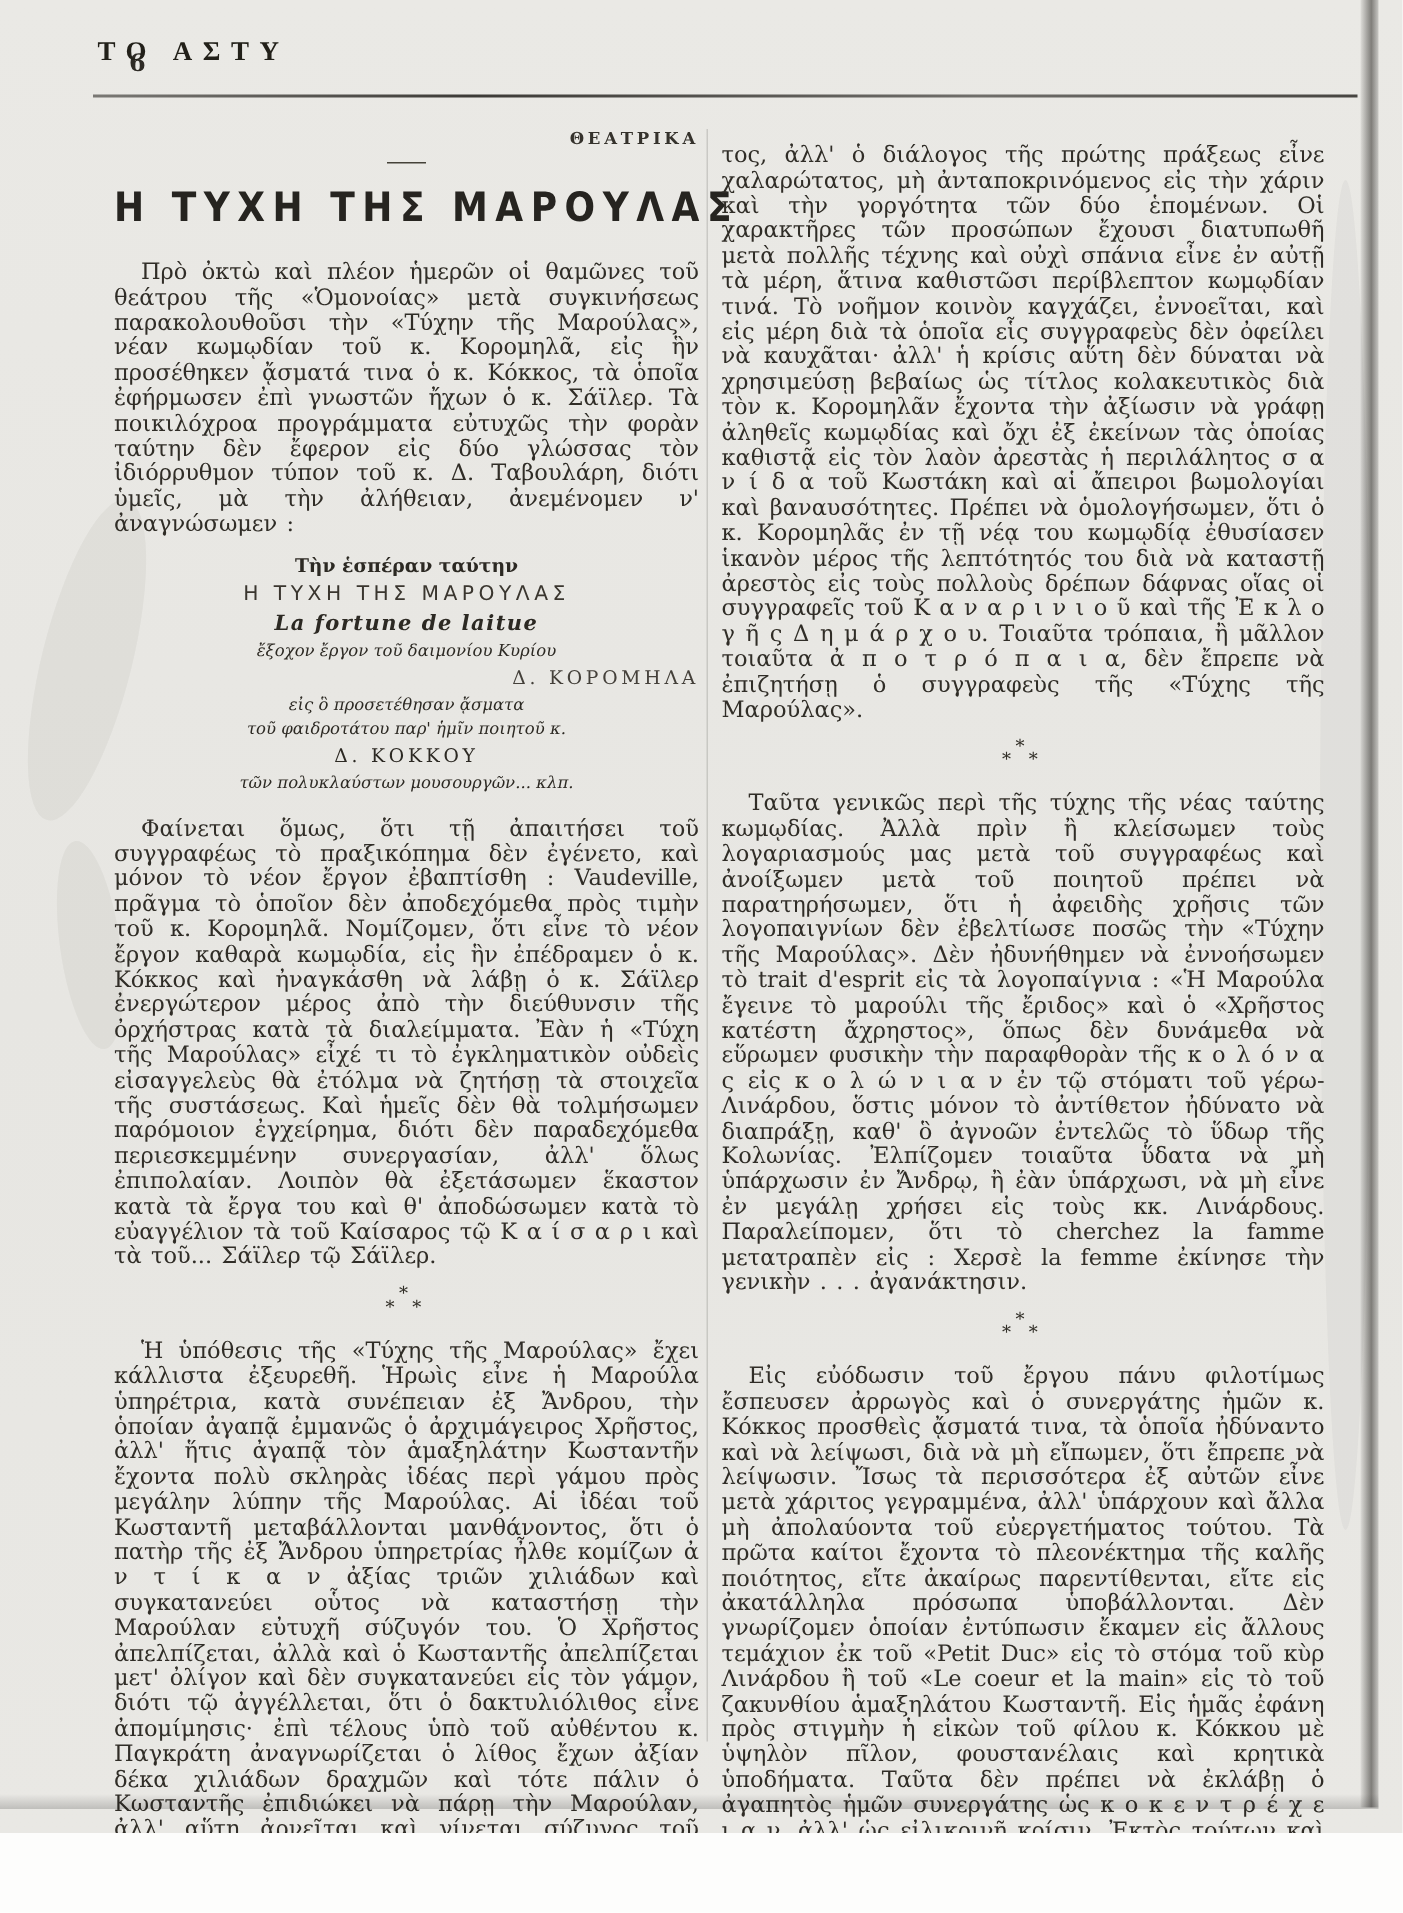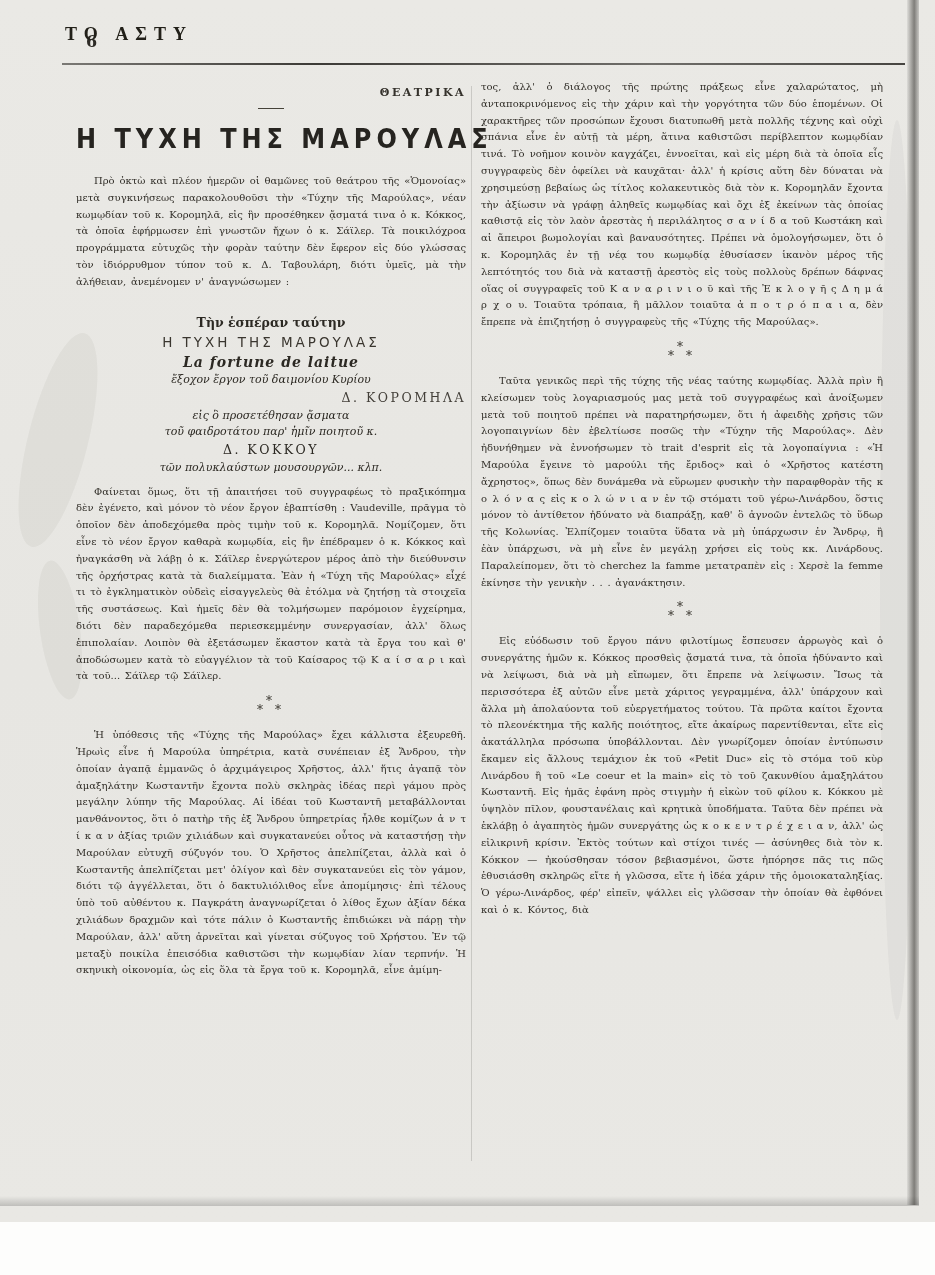--- a/index.html
+++ b/index.html
@@ -53,26 +53,26 @@
     color:#35322c;margin:0 0 6px 0;
   }
   .kicker-rule{width:26px;height:1px;background:#454239;margin:9px auto 14px auto;}
   .article-title{
     text-align:center;font-family:"DejaVu Sans", sans-serif;
     font-size:24px;font-weight:bold;letter-spacing:5px;
     transform:scaleY(1.12);transform-origin:top center;
     margin:0 0 22px 0;color:#262420;white-space:nowrap;
   }
   .para{
-    font-size:10px;line-height:16.8px;margin:0 0 4px 0;
+    font-size:15px;line-height:16.8px;margin:16px 0 4px 0;
     word-spacing:1.5px;color:#302d27;
   }
   .para.indent{text-indent:18px;}
 
-  .playbill{text-align:center;margin:24px 0 10px 0;color:#2c2923;}
+  .playbill{text-align:center;margin:11px 0 10px 0;color:#2c2923;}
   .pb-evening{font-size:12.5px;font-weight:bold;margin:2px 0;}
   .pb-title{font-size:13.5px;letter-spacing:3px;margin:4px 0;font-family:"DejaVu Sans", sans-serif;color:#3a362f;}
   .pb-french{font-size:14px;font-weight:bold;margin:3px 0;letter-spacing:1px;font-style:italic;}
   .pb-it{font-style:italic;font-size:11px;margin:3px 0;}
   .pb-author{font-size:12.5px;letter-spacing:2.5px;margin:4px 0;color:#44403a;text-align:right;}
   .pb-author2{font-size:12.5px;font-weight:normal;letter-spacing:2.5px;margin:4px 0;}
 
   .asterism{
     text-align:center;font-size:12px;line-height:9px;
     margin:12px 0 12px 0;color:#333029;letter-spacing:4px;

